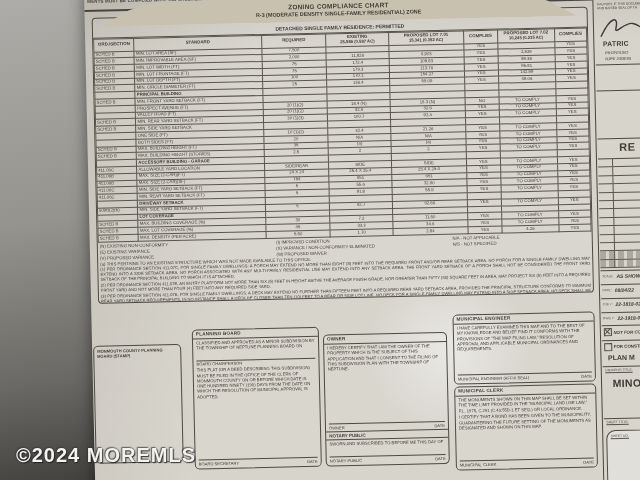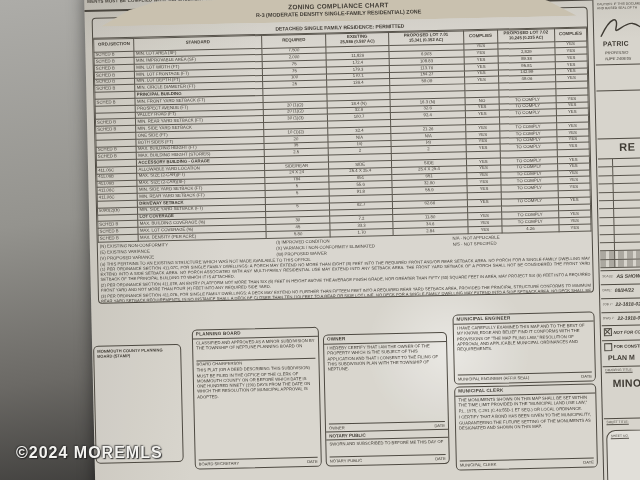--- a/index.html
+++ b/index.html
@@ -83,21 +83,21 @@
   .tb-check{left:0;top:347px;width:104px;height:13px;border-top:1.2px solid #4e4a42;display:flex;align-items:center;padding-left:2px;box-sizing:border-box;}
   .chk{display:inline-block;width:6px;height:6px;border:.9px solid #4e4a42;margin-right:2px;position:relative;flex:none;}
   .chk.x::before,.chk.x::after{content:"";position:absolute;left:-0.5px;top:2.4px;width:7px;height:.9px;background:#4e4a42;}
   .chk.x::before{transform:rotate(45deg);} .chk.x::after{transform:rotate(-45deg);}
   .tb-notfor{font-size:4.4px;font-weight:bold;font-style:italic;white-space:nowrap;}
   .tb-forcon{left:0;top:362px;width:104px;height:12px;border-top:1px solid #4e4a42;display:flex;align-items:center;padding-left:2px;box-sizing:border-box;font-size:4.4px;font-weight:bold;white-space:nowrap;}
   .tb-plan{left:6px;top:376px;font-size:7px;font-weight:bold;white-space:nowrap;}
   .tb-lbl{font-size:3.4px;color:#55514a;text-decoration:underline;white-space:nowrap;}
   .tb-minor{left:10px;top:399px;font-size:10.5px;font-weight:bold;letter-spacing:.4px;white-space:nowrap;}
   .tb-sheetbox{left:2px;top:452px;width:96px;height:56px;border:1.1px solid #4e4a42;border-radius:9px 0 0 0;background:rgba(255,255,255,.25);padding:2px 0 0 4px;box-sizing:border-box;}
-  .watermark{position:absolute;left:16px;top:444px;font-size:16px;font-weight:bold;letter-spacing:1px;color:#f4f3f0;
+  .watermark{position:absolute;left:16px;top:444px;font-size:20px;font-weight:bold;letter-spacing:1px;color:#f4f3f0;
     text-shadow:0 0 2px rgba(40,40,40,.9),1px 1px 1px rgba(30,30,30,.8),-1px -1px 1px rgba(60,60,60,.6);}
 </style>
 </head>
 <body>
 
 <div class="backdrop"></div>
 
 <div class="sheet">
 
   <div class="abs top-fragment tinytxt">MENTS MUST BE COMPLIED WITH 'REPLACEMENT TRE</div>

